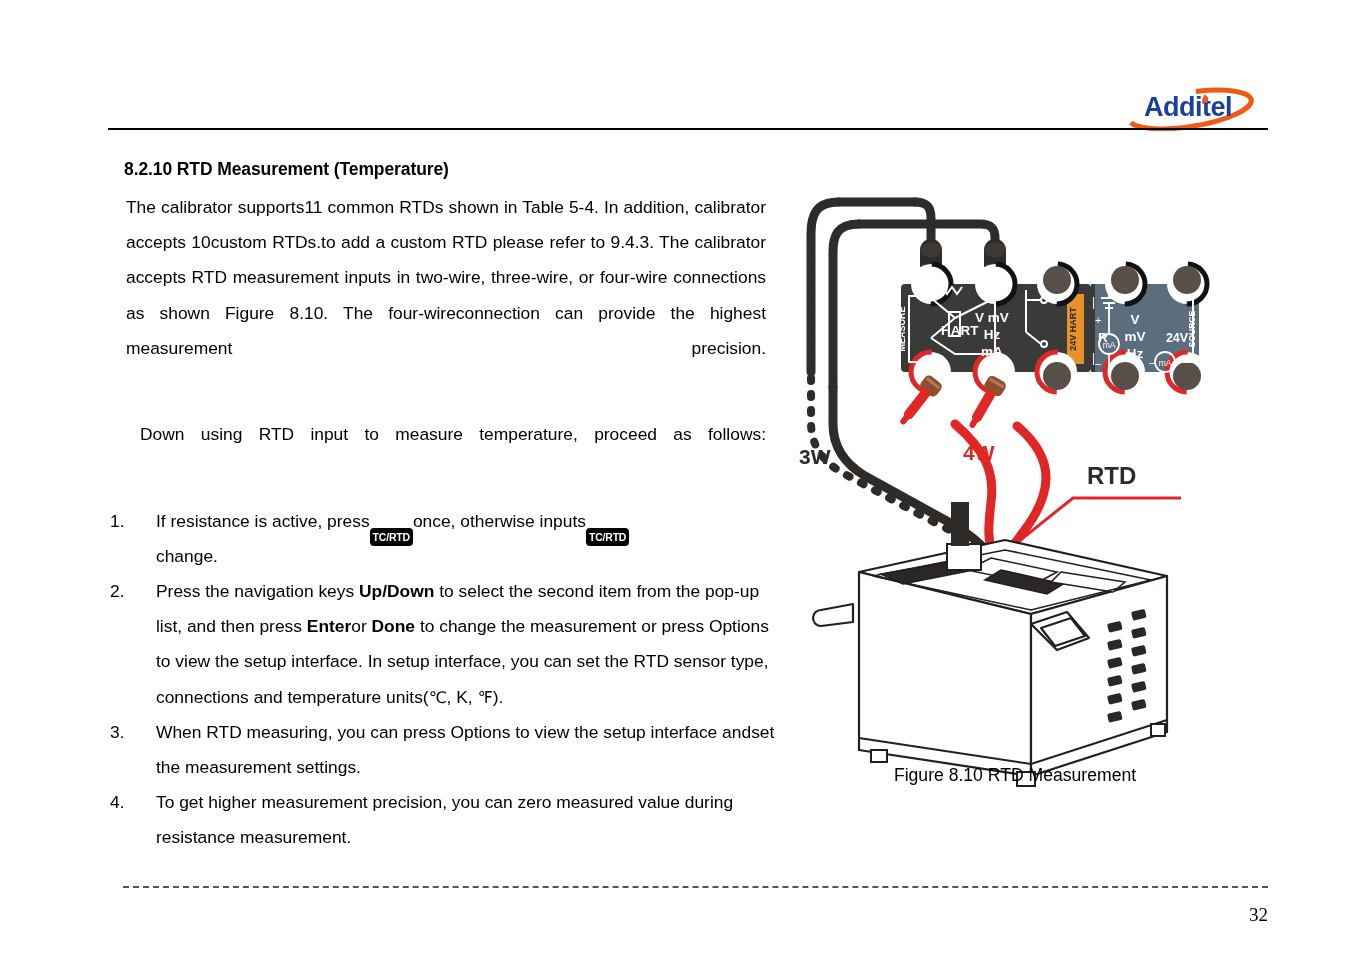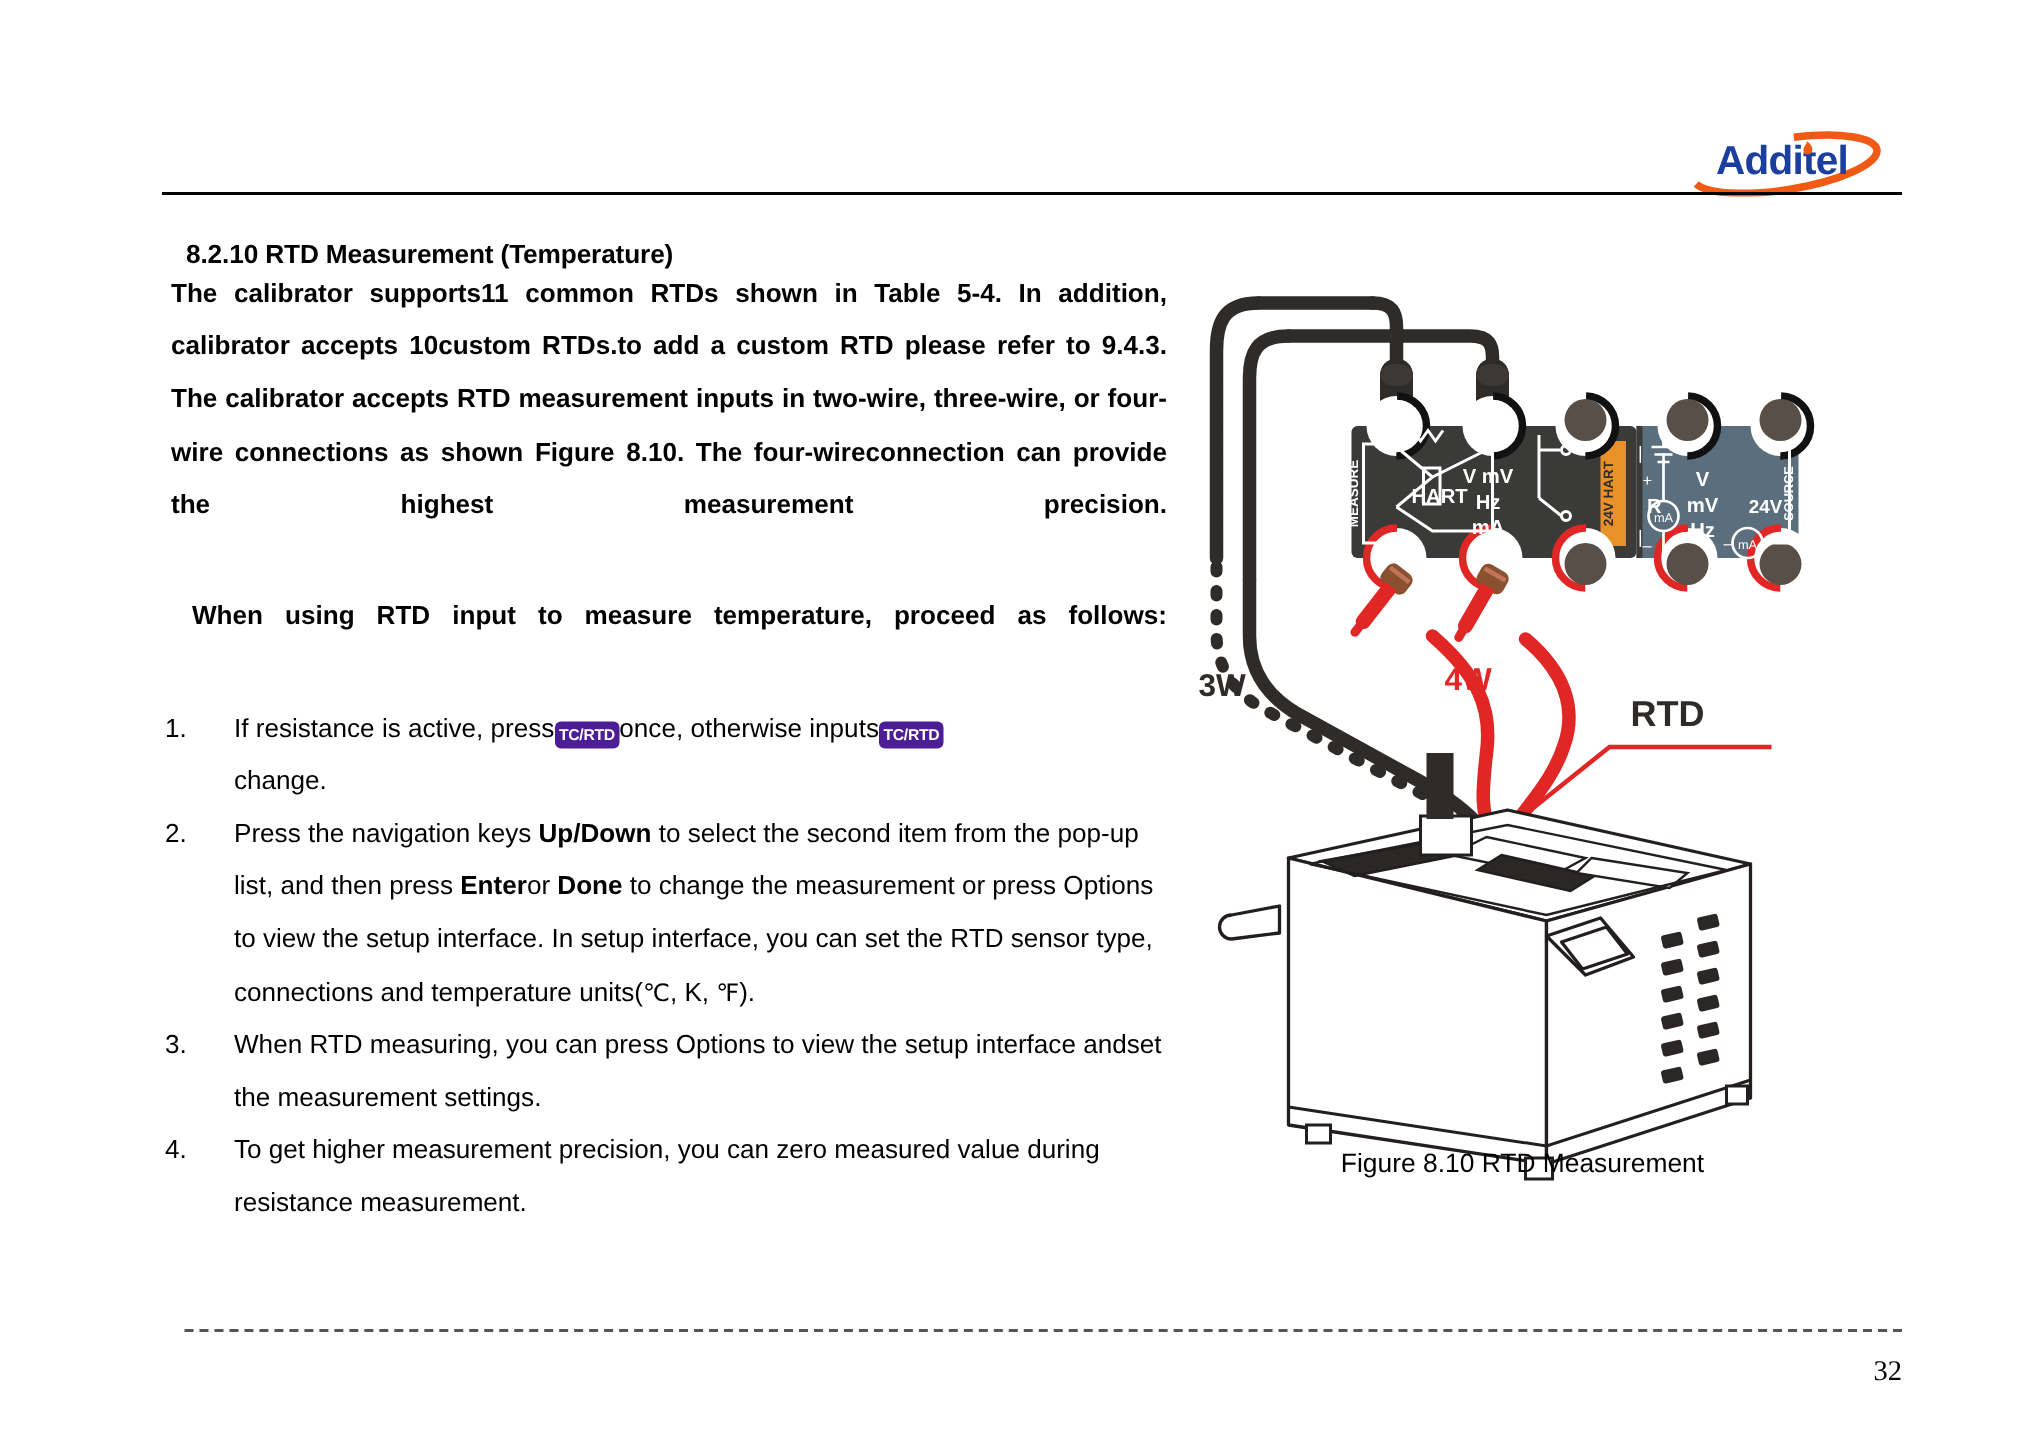--- a/index.html
+++ b/index.html
@@ -72,24 +72,23 @@
   .col-left {
     position: absolute;
     left: 110px;
     top: 42px;
     width: 672px;
     font-size: 17.4px;
     line-height: 35.2px;
   }
 
   p.just {
-    margin: 4px;
+    margin: 16px;
     text-align: justify;
     text-justify: inter-word;
-    font-weight: bold;
   }
   p.just::after {
     content: "";
     display: inline-block;
     width: 100%;
   }
 
   ol.steps {
     margin: 0;
     padding: 0;
@@ -107,32 +106,32 @@
     width: 30px;
     text-align: left;
   }
   .li-body { display: block; }
 
   b, .bold { font-weight: bold; }
 
   
   .keycap {
     display: inline-block;
-    background: #4c1d95;
+    background: #000000;
     color: #ffffff;
     font-size: 10.5px;
     font-weight: bold;
     font-family: "Liberation Sans", sans-serif;
     letter-spacing: -0.2px;
     line-height: 1;
     padding: 3.5px 3px 4px 3px;
     border-radius: 4px;
     vertical-align: 0px;
     position: relative;
-    top: 2px;
+    top: 14px;
     white-space: nowrap;
   }
 
   .degsym { font-family: "DejaVu Sans", sans-serif; font-size: 16px; }
 
   
   .col-right {
     position: absolute;
     left: 795px;
     top: 40px;
@@ -200,21 +199,21 @@
   </div>
 
   <div class="content">
 
     <div class="heading">8.2.10 RTD Measurement (Temperature)</div>
 
     <div class="col-left">
 
       <p class="just">The calibrator supports11 common RTDs shown in Table 5-4. In addition, calibrator accepts 10custom RTDs.to add a custom RTD please refer to 9.4.3. The calibrator accepts RTD measurement inputs in two-wire, three-wire, or four-wire connections as shown Figure 8.10. The four-wireconnection can provide the highest measurement precision.</p>
 
-      <p class="just" style="text-indent:14px">When using RTD input to measure temperature, proceed as follows:</p>
+      <p class="just" style="text-indent:14px">Down using RTD input to measure temperature, proceed as follows:</p>
 
       <ol class="steps">
 
         <li>
           <span class="num">1.</span>
           <span class="li-body just"><span>If resistance is active, press</span><span class="keycap">TC/RTD</span><span>once, otherwise inputs</span><span class="keycap">TC/RTD</span><br><span>change.</span></span>
         </li>
 
         <li>
           <span class="num">2.</span>

